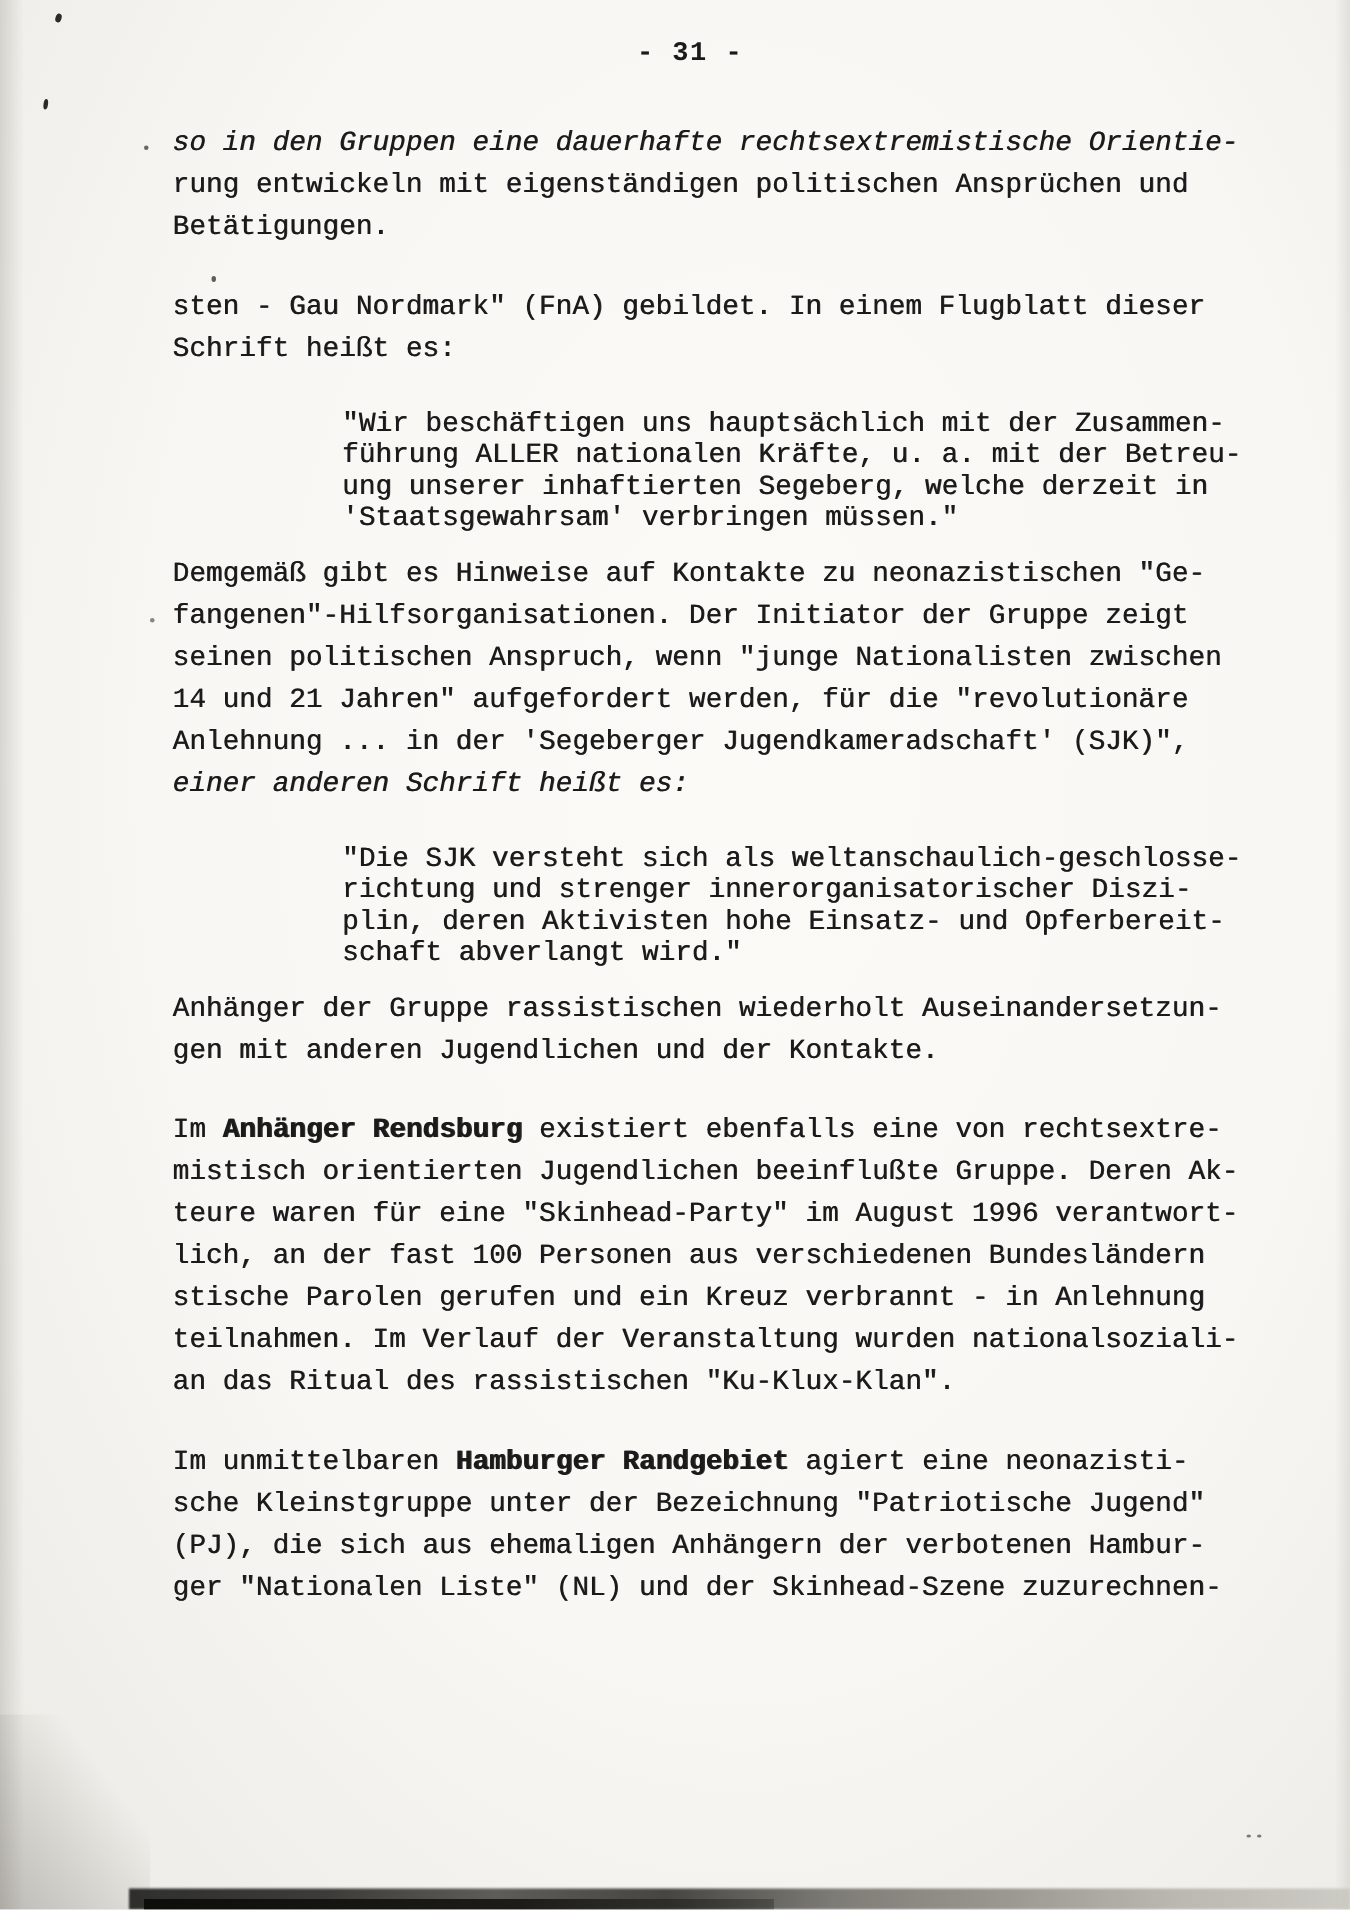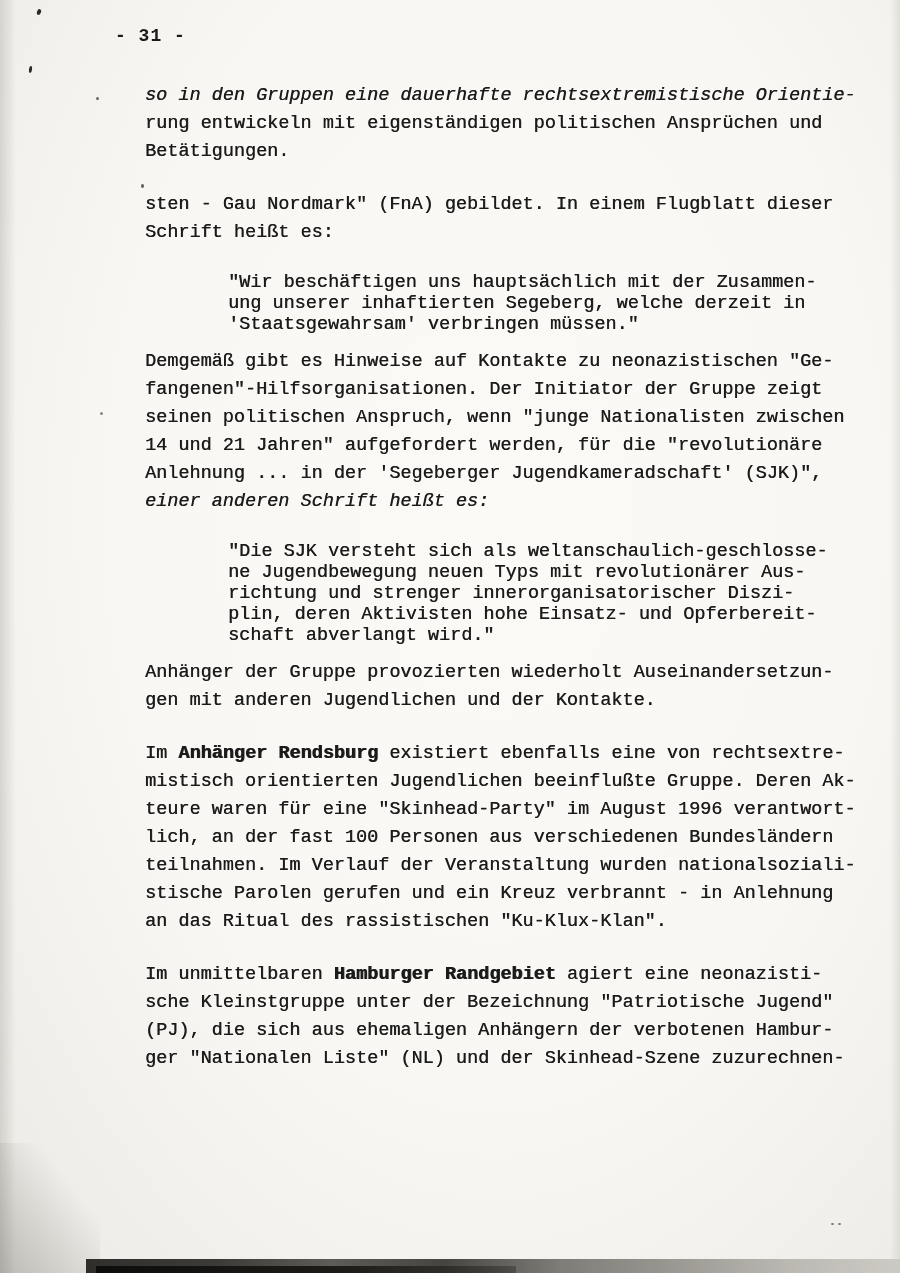--- a/index.html
+++ b/index.html
@@ -38,37 +38,38 @@
     filter: blur(0.7px);
   }
   .bottom-smudge-core {
     position: absolute; bottom: 0; left: 96px; width: 420px; height: 7px;
     background: linear-gradient(to right, #0d0d0b, #1d1c19 60%, rgba(40,40,36,0.4));
     filter: blur(0.5px);
   }
   .page-number {
     position: absolute;
     top: 26px; left: 115px; width: 690px;
+    text-align: center;
     font-size: 18px;
     letter-spacing: 1px;
     color: #1a1a1a;
     font-weight: 700;
   }
   .content {
     position: absolute;
     left: 115px; top: 0; right: 50px;
     padding-top: 82px;
     font-size: 18.5px;
     line-height: 28px;
     color: #1a1a1a;
     text-shadow: 0.4px 0 0 rgba(26,26,26,0.85);
     white-space: nowrap;
   }
   .block { margin: 0; }
-  .block.paragraph { margin-top: 25px; margin-left: 30px; }
+  .block.paragraph { margin-top: 25px; }
   .block.quote {
     margin-top: 25px;
     margin-left: 113px;
     line-height: 21px;
   }
   .block.quote + .block.paragraph { margin-top: 13px; }
   .block:first-child { margin-top: 0; }
   .seg.bold { font-weight: 700; text-shadow: 0.8px 0 0 rgba(26,26,26,0.9); }
   .seg.italic { font-style: italic; }
   .speck {
@@ -89,49 +90,49 @@
         <div class="line"><span class="seg italic">so in den Gruppen eine dauerhafte rechtsextremistische Orientie-</span></div>
         <div class="line"><span class="seg">rung entwickeln mit eigenständigen politischen Ansprüchen und</span></div>
         <div class="line"><span class="seg">Betätigungen.</span></div>
       </div>
       <div class="block paragraph">
         <div class="line"><span class="seg">sten - Gau Nordmark" (FnA) gebildet. In einem Flugblatt dieser</span></div>
         <div class="line"><span class="seg">Schrift heißt es:</span></div>
       </div>
       <div class="block quote">
         <div class="line"><span class="seg">"Wir beschäftigen uns hauptsächlich mit der Zusammen-</span></div>
+        <div class="line"><span class="seg">führung ALLER nationalen Kräfte, u. a. mit der Betreu-</span></div>
         <div class="line"><span class="seg">ung unserer inhaftierten Segeberg, welche derzeit in</span></div>
         <div class="line"><span class="seg">'Staatsgewahrsam' verbringen müssen."</span></div>
       </div>
       <div class="block paragraph">
         <div class="line"><span class="seg">Demgemäß gibt es Hinweise auf Kontakte zu neonazistischen "Ge-</span></div>
         <div class="line"><span class="seg">fangenen"-Hilfsorganisationen. Der Initiator der Gruppe zeigt</span></div>
         <div class="line"><span class="seg">seinen politischen Anspruch, wenn "junge Nationalisten zwischen</span></div>
         <div class="line"><span class="seg">14 und 21 Jahren" aufgefordert werden, für die "revolutionäre</span></div>
         <div class="line"><span class="seg">Anlehnung ... in der 'Segeberger Jugendkameradschaft' (SJK)",</span></div>
         <div class="line"><span class="seg italic">einer anderen Schrift heißt es:</span></div>
       </div>
       <div class="block quote">
         <div class="line"><span class="seg">"Die SJK versteht sich als weltanschaulich-geschlosse-</span></div>
-        <div class="line"><span class="seg">ne Jugendbewegung neuen Typs mit revolutionärer Aus-</span></div>
         <div class="line"><span class="seg">richtung und strenger innerorganisatorischer Diszi-</span></div>
         <div class="line"><span class="seg">plin, deren Aktivisten hohe Einsatz- und Opferbereit-</span></div>
         <div class="line"><span class="seg">schaft abverlangt wird."</span></div>
       </div>
       <div class="block paragraph">
-        <div class="line"><span class="seg">Anhänger der Gruppe provozierten wiederholt Auseinandersetzun-</span></div>
+        <div class="line"><span class="seg">Anhänger der Gruppe rassistischen wiederholt Auseinandersetzun-</span></div>
         <div class="line"><span class="seg">gen mit anderen Jugendlichen und der Kontakte.</span></div>
       </div>
       <div class="block paragraph">
         <div class="line"><span class="seg">Im </span><span class="seg bold">Anhänger Rendsburg</span><span class="seg"> existiert ebenfalls eine von rechtsextre-</span></div>
         <div class="line"><span class="seg">mistisch orientierten Jugendlichen beeinflußte Gruppe. Deren Ak-</span></div>
         <div class="line"><span class="seg">teure waren für eine "Skinhead-Party" im August 1996 verantwort-</span></div>
         <div class="line"><span class="seg">lich, an der fast 100 Personen aus verschiedenen Bundesländern</span></div>
+        <div class="line"><span class="seg">stische Parolen gerufen und ein Kreuz verbrannt - in Anlehnung</span></div>
         <div class="line"><span class="seg">teilnahmen. Im Verlauf der Veranstaltung wurden nationalsoziali-</span></div>
-        <div class="line"><span class="seg">stische Parolen gerufen und ein Kreuz verbrannt - in Anlehnung</span></div>
         <div class="line"><span class="seg">an das Ritual des rassistischen "Ku-Klux-Klan".</span></div>
       </div>
       <div class="block paragraph">
         <div class="line"><span class="seg">Im unmittelbaren </span><span class="seg bold">Hamburger Randgebiet</span><span class="seg"> agiert eine neonazisti-</span></div>
         <div class="line"><span class="seg">sche Kleinstgruppe unter der Bezeichnung "Patriotische Jugend"</span></div>
         <div class="line"><span class="seg">(PJ), die sich aus ehemaligen Anhängern der verbotenen Hambur-</span></div>
         <div class="line"><span class="seg">ger "Nationalen Liste" (NL) und der Skinhead-Szene zuzurechnen-</span></div>
       </div>
     </div>
 

